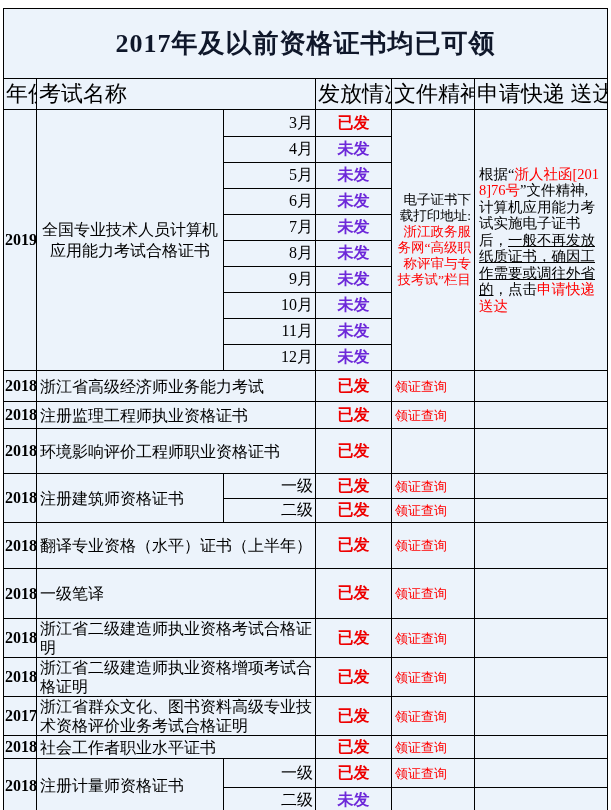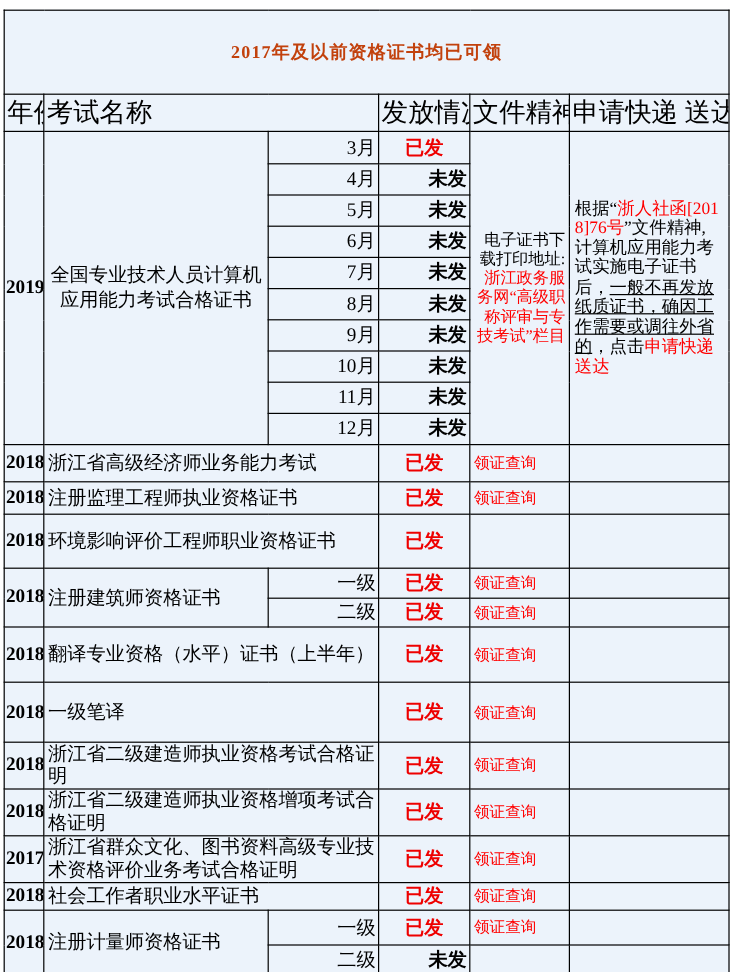--- a/index.html
+++ b/index.html
@@ -22,23 +22,23 @@
   td {
     border: 1px solid #000000;
     padding: 0 2px;
     font-size: 16px;
     color: #000000;
     overflow: hidden;
     vertical-align: middle;
   }
   td.title {
     text-align: center;
-    font-size: 15px;
+    font-size: 26px;
     font-weight: bold;
-    color: #c2410c;
+    color: #0f172a;
     letter-spacing: 1px;
   }
   td.th {
     text-align: left;
     font-weight: normal;
     font-size: 22px;
     white-space: nowrap;
   }
   td.year {
     text-align: center;
@@ -59,21 +59,21 @@
   }
   td.month {
     text-align: right;
     padding-left: 4px;
   }
   td.status {
     text-align: center;
     font-weight: bold;
   }
   td.status.issued { color: #EE0000; }
-  td.status.not-issued { color: #000000; text-align: right; }
+  td.status.not-issued { color: #6d28d9; }
   td.query-cell {
     text-align: left;
     padding-left: 3px;
   }
   .query {
     color: #FF0000;
     font-size: 13px;
     font-weight: normal;
     cursor: pointer;
   }

